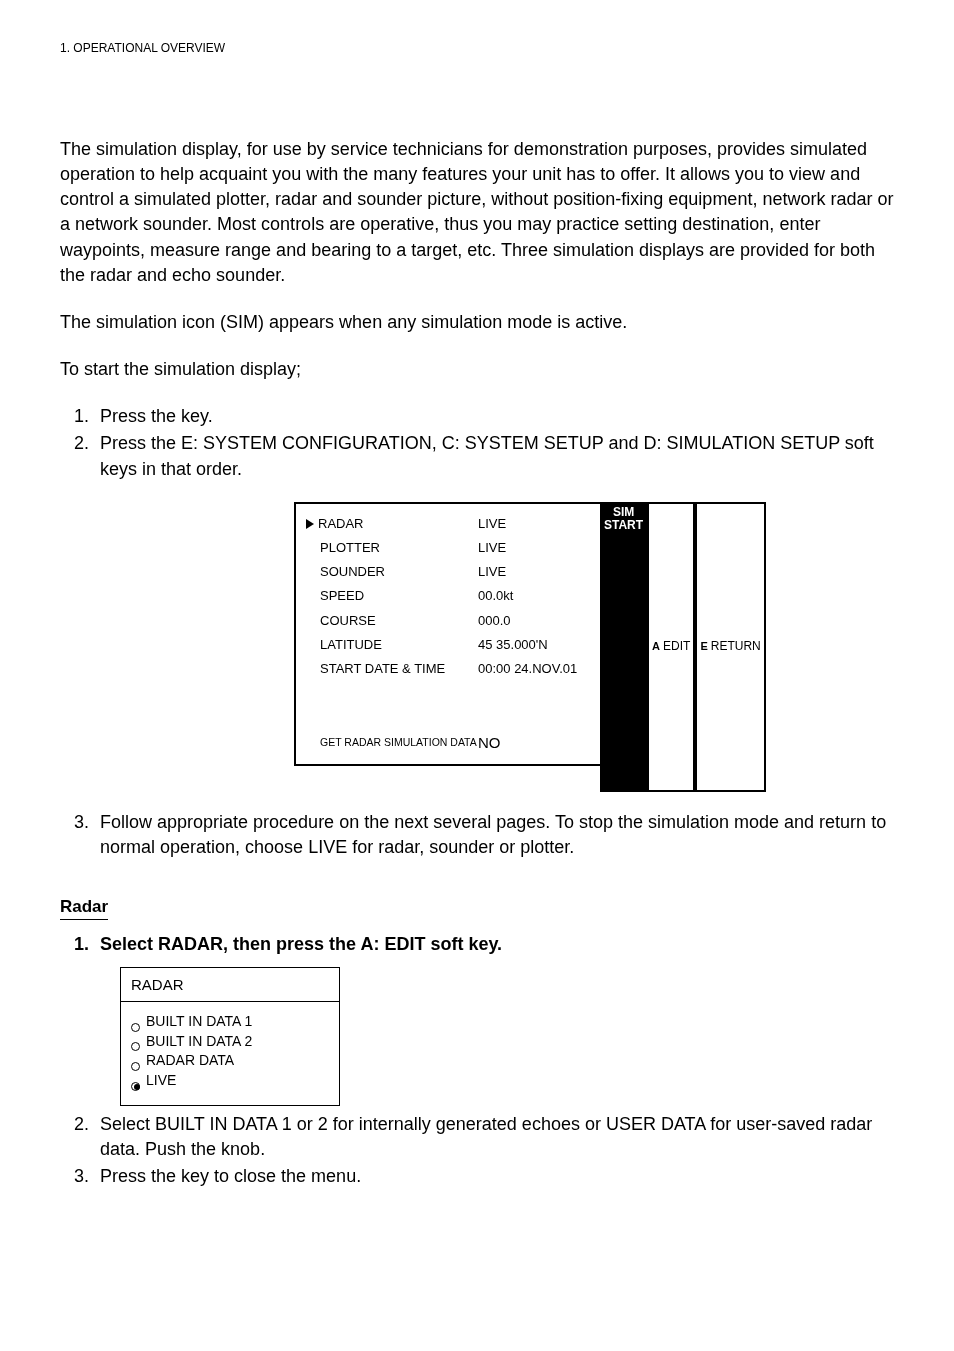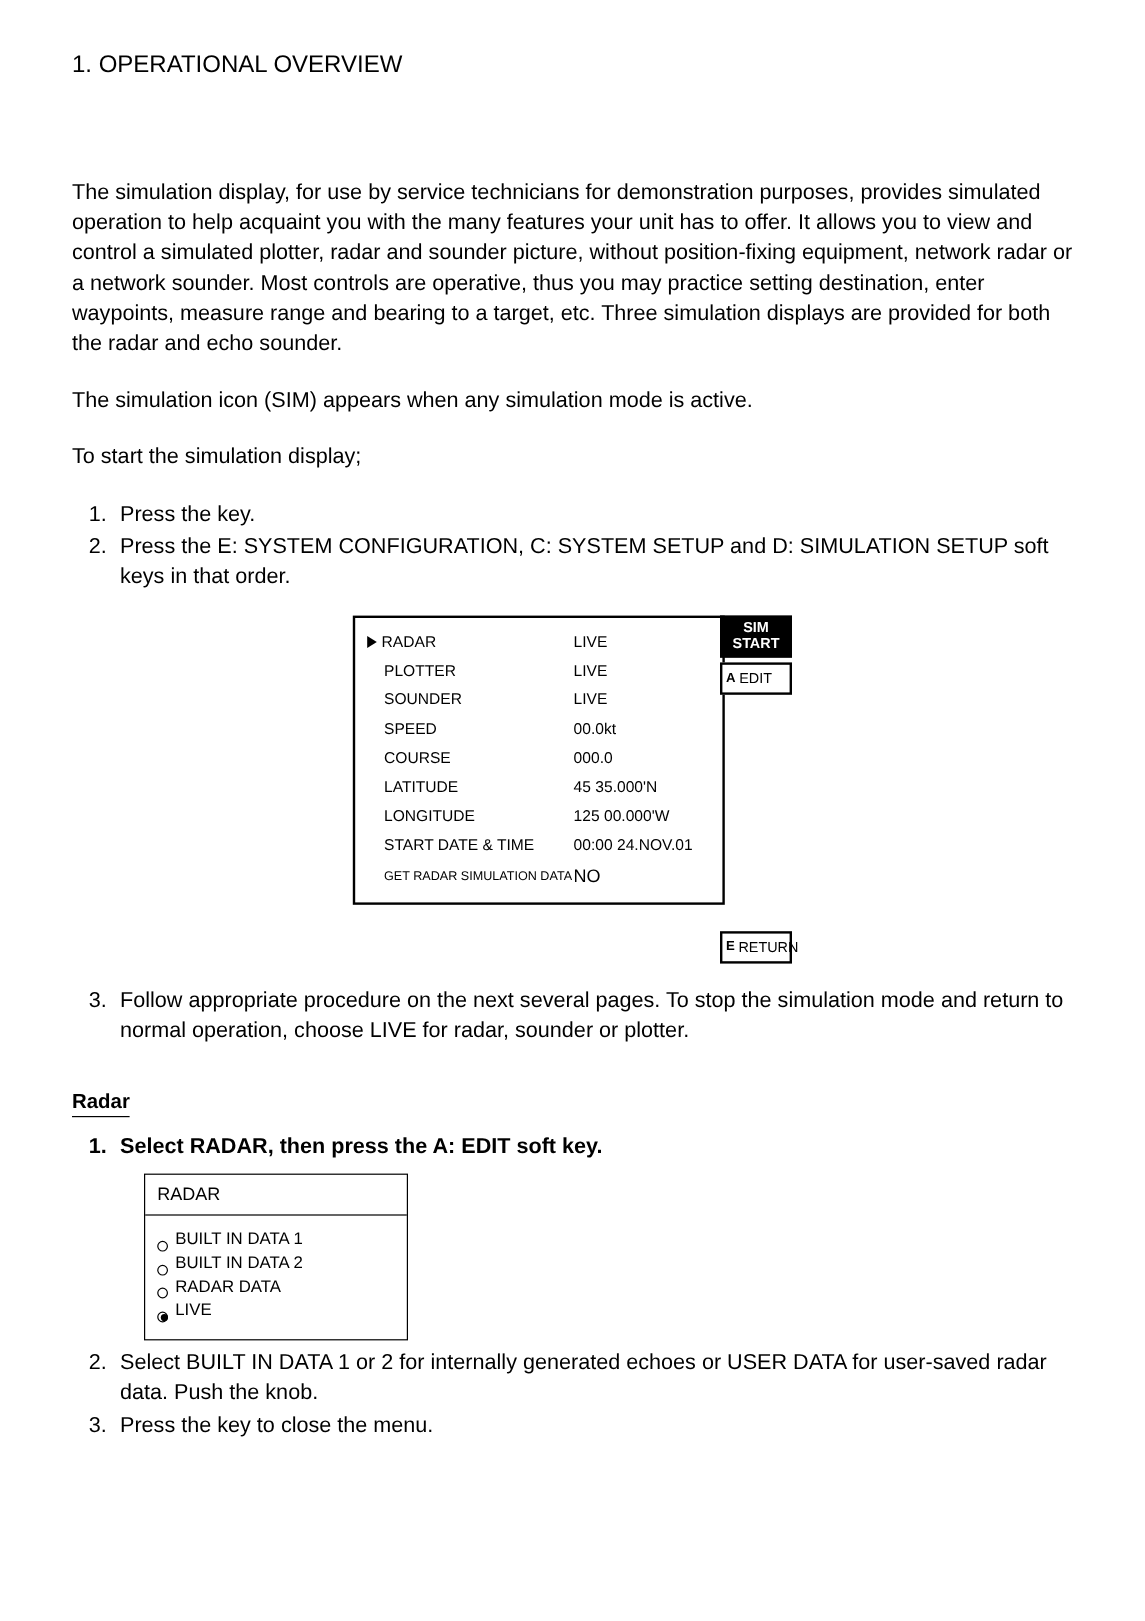--- a/index.html
+++ b/index.html
@@ -11,21 +11,21 @@
       font-family: Arial, Helvetica, sans-serif;
       width: 954px;
       height: 1351px;
       padding: 40px 60px;
       background: #fff;
       color: #000;
       font-size: 18px;
       line-height: 1.4;
     }
     .header {
-      font-size: 20px;
+      font-size: 12px;
       margin-bottom: 80px;
     }
     .body-text {
       margin-bottom: 22px;
     }
     ol {
       list-style-position: outside;
       padding-left: 34px;
       margin-bottom: 20px;
     }
@@ -73,21 +73,20 @@
       margin-right: 4px;
     }
     .sim-row .pad {
       display: inline-block;
       width: 14px;
     }
     .sim-menu-right {
       width: 60px;
       margin-left: -4px;
       display: flex;
-      flex-direction: column;
       height: 290px;
     }
     .softkey {
       border: 2.5px solid #000;
       font-size: 12px;
       font-family: Arial, Helvetica, sans-serif;
       padding: 3px 3px;
       background: #fff;
       display: flex;
       align-items: center;
@@ -233,32 +232,25 @@
       <div class="sim-row">
         <span class="sim-label">
             <span class="pad"></span>
             <span>LATITUDE</span>
           </span>
         <span class="sim-value">45  35.000'N</span>
       </div>
       <div class="sim-row">
         <span class="sim-label">
             <span class="pad"></span>
-            <span>LONGITUDE</span>
-          </span>
-        <span class="sim-value">125  00.000'W</span>
-      </div>
-      <div class="sim-row">
-        <span class="sim-label">
-            <span class="pad"></span>
             <span>START DATE &amp; TIME</span>
           </span>
         <span class="sim-value">00:00 24.NOV.01</span>
       </div>
-      <div class="sim-row" style="font-size:10.5px;">
+      <div class="sim-row" style="font-size:10.5px;margin-top:48px;">
         <span class="sim-label">
             <span class="pad"></span>
             <span>GET RADAR SIMULATION DATA</span>
           </span>
         <span class="sim-value" style="font-size:15px;">NO</span>
       </div>
     </div>
     <div class="sim-menu-right">
       <div class="softkey heading">
         <span>SIM</span>

